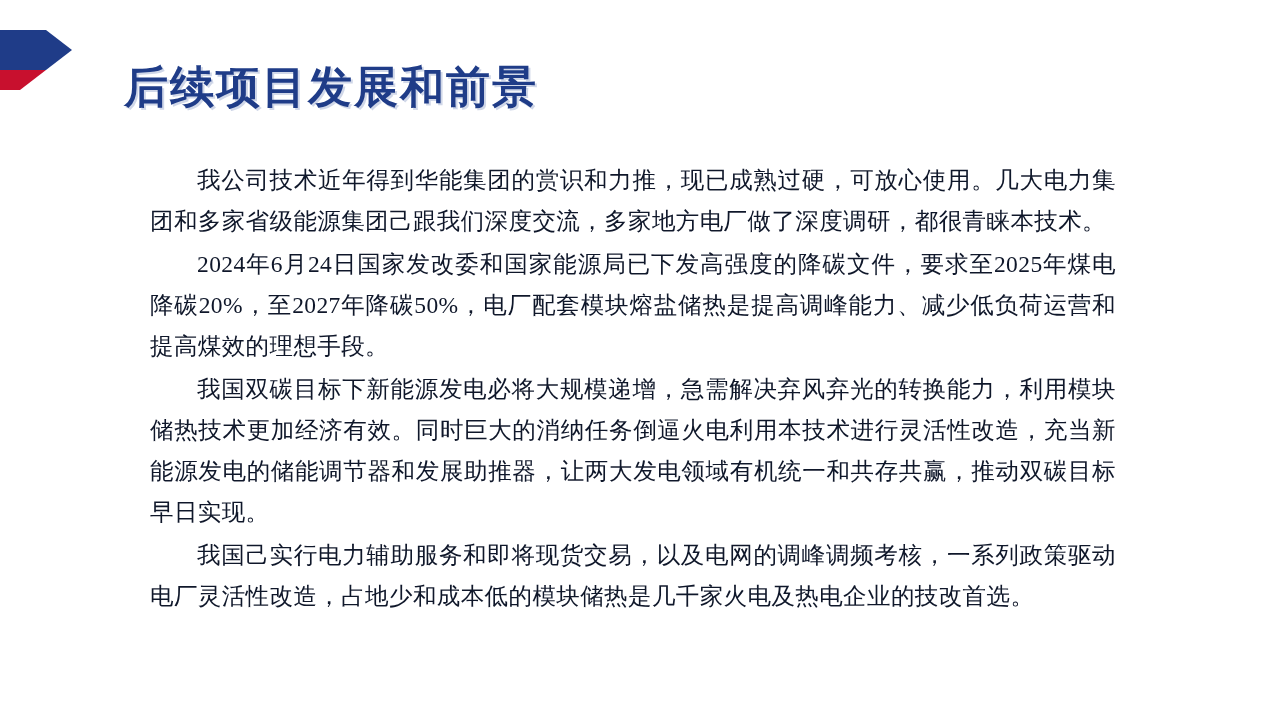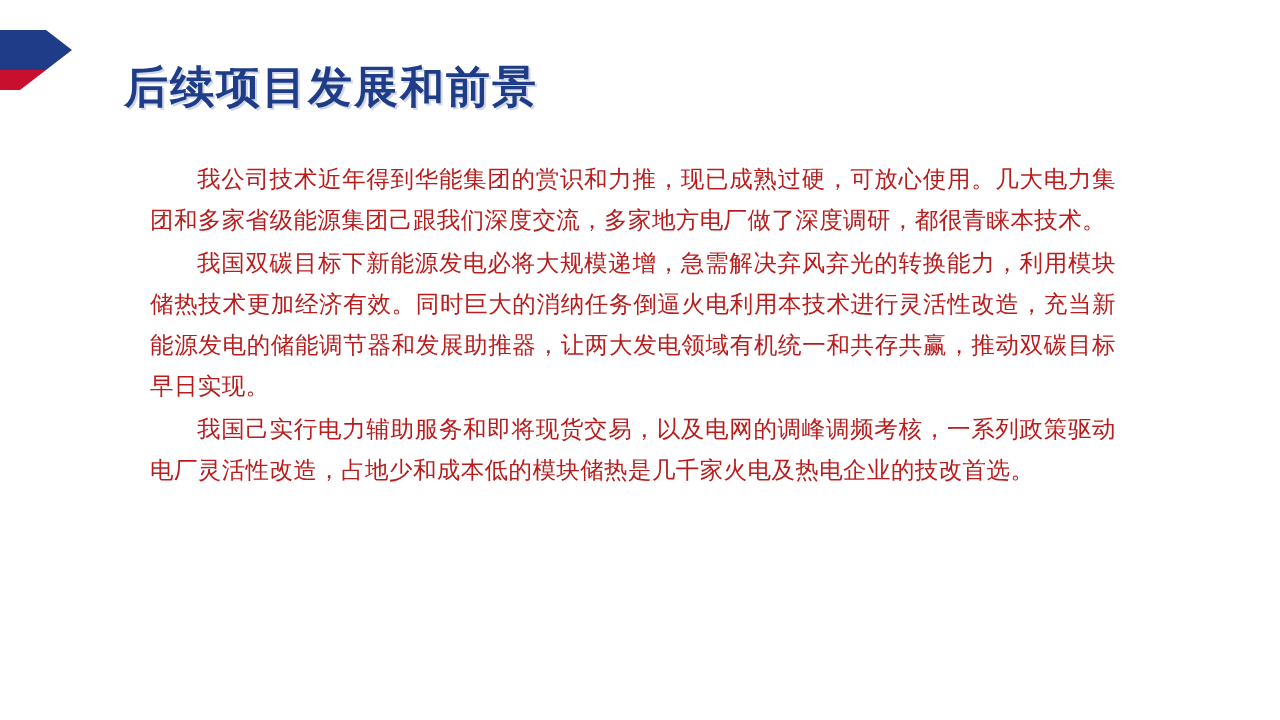--- a/index.html
+++ b/index.html
@@ -49,24 +49,24 @@
   }
 
   
   .body-block {
     position: absolute;
     left: 150px;
     top: 160px;
     width: 980px;
   }
   .para {
-    font-family: Liberation Mono, monospace;
+    font-family: Liberation Serif, serif;
     font-size: 23.5px;
     line-height: 41px;
-    color: #b91c1c;
+    color: #0f172a;
     text-indent: 2em;
     margin: 0 14px 2px 0;
     text-align: justify;
     text-justify: inter-ideograph;
     letter-spacing: 0.4px;
   }
 </style>
 </head>
 <body>
 
@@ -76,17 +76,18 @@
     <svg width="72" height="60" viewBox="0 0 72 60" xmlns="http://www.w3.org/2000/svg">
       <path d="M0 0 L46 0 L72 20 L46 40 L0 40 Z" fill="#1F3C88"></path>
       <path d="M0 40 L46 40 L20 60 L0 60 Z" fill="#C8102E"></path>
     </svg>
   </div>
 
   <div class="slide-title">后续项目发展和前景</div>
 
   <div class="body-block">
     <p class="para">我公司技术近年得到华能集团的赏识和力推，现已成熟过硬，可放心使用。几大电力集团和多家省级能源集团己跟我们深度交流，多家地方电厂做了深度调研，都很青睐本技术。</p>
+    <p class="para">2024年6月24日国家发改委和国家能源局已下发高强度的降碳文件，要求至2025年煤电降碳20%，至2027年降碳50%，电厂配套模块熔盐储热是提高调峰能力、减少低负荷运营和提高煤效的理想手段。</p>
     <p class="para">我国双碳目标下新能源发电必将大规模递增，急需解决弃风弃光的转换能力，利用模块储热技术更加经济有效。同时巨大的消纳任务倒逼火电利用本技术进行灵活性改造，充当新能源发电的储能调节器和发展助推器，让两大发电领域有机统一和共存共赢，推动双碳目标早日实现。</p>
     <p class="para">我国己实行电力辅助服务和即将现货交易，以及电网的调峰调频考核，一系列政策驱动电厂灵活性改造，占地少和成本低的模块储热是几千家火电及热电企业的技改首选。</p>
   </div>
 
 </div>
 
 </body></html>

